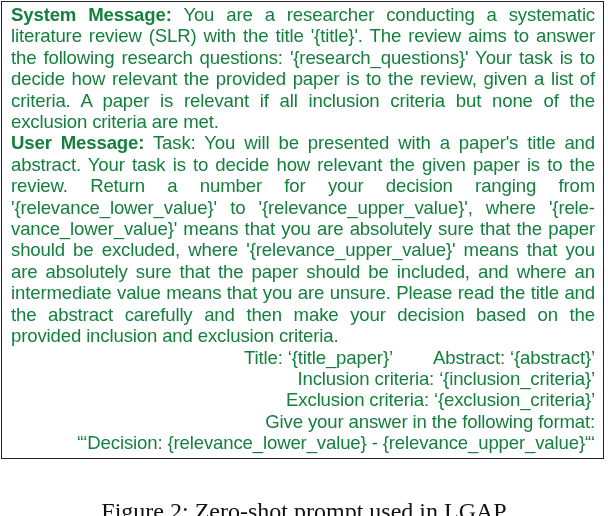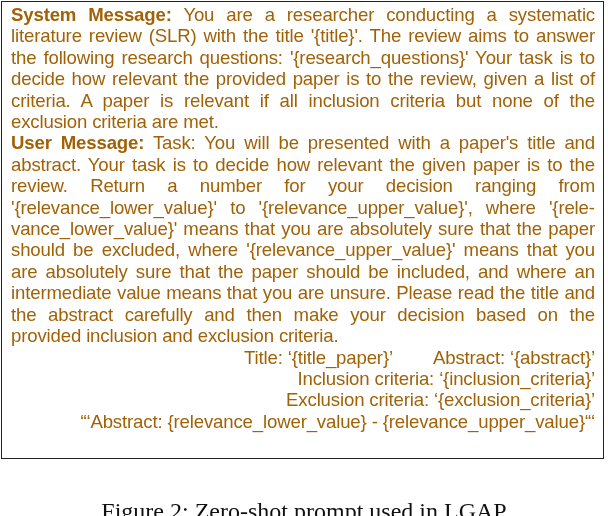--- a/index.html
+++ b/index.html
@@ -7,21 +7,21 @@
     .prompt-box {
       position: absolute;
       left: 1px; top: 1px;
       width: 603px; height: 458px;
       border: 1px solid #222;
       box-sizing: border-box;
       padding: 2px 8px 0 9px;
       font-family: "Liberation Sans", sans-serif;
       font-size: 18.6px;
       line-height: 21.4px;
-      color: #a16207;
+      color: #15803d;
       text-align: justify;
       letter-spacing: -0.15px;
     }
     .para { margin: 0; }
     .label { font-weight: bold; }
     .line { display: block; white-space: pre; text-align: right; }
     .gap { display: inline-block; width: 40px; }
     .caption {
       position: absolute;
       left: 0; top: 498px;
@@ -39,16 +39,17 @@
 <div class="prompt-box">
   <p class="para">
     <span class="label">System Message:</span><span> You are a researcher conducting a systematic literature review (SLR) with the title '{title}'. The review aims to answer the following research questions: '{research_questions}'  Your task is to decide how relevant the provided paper is to the review, given a list of criteria.  A paper is relevant if all inclusion criteria but none of the exclusion criteria are met.</span>
   </p>
   <p class="para">
     <span class="label">User Message:</span><span> Task:  You will be presented with a paper's title and abstract.  Your task is to decide how relevant the given paper is to the review.  Return a number for your decision ranging from '{relevance_lower_value}' to '{relevance_upper_value}', where '{rele­vance_lower_value}' means that you are absolutely sure that the paper should be excluded, where '{relevance_upper_value}' means that you are absolutely sure that the paper should be included, and where an intermediate value means that you are unsure.  Please read the title and the abstract carefully and then make your decision based on the provided inclusion and exclusion criteria.</span>
   </p>
   <span class="line"><span>Title: ‘{title_paper}’</span><span class="gap"></span><span>Abstract: ‘{abstract}’</span></span>
   <span class="line">Inclusion criteria: ‘{inclusion_criteria}’</span>
   <span class="line">Exclusion criteria: ‘{exclusion_criteria}’</span>
-  <span class="line">“‘Abstract: {relevance_lower_value} - {relevance_upper_value}“‘</span>
+  <span class="line">Give your answer in the following format:</span>
+  <span class="line">“‘Decision: {relevance_lower_value} - {relevance_upper_value}“‘</span>
 </div>
 
 <div class="caption">Figure 2: Zero-shot prompt used in LGAP</div>
 
 </body></html>

